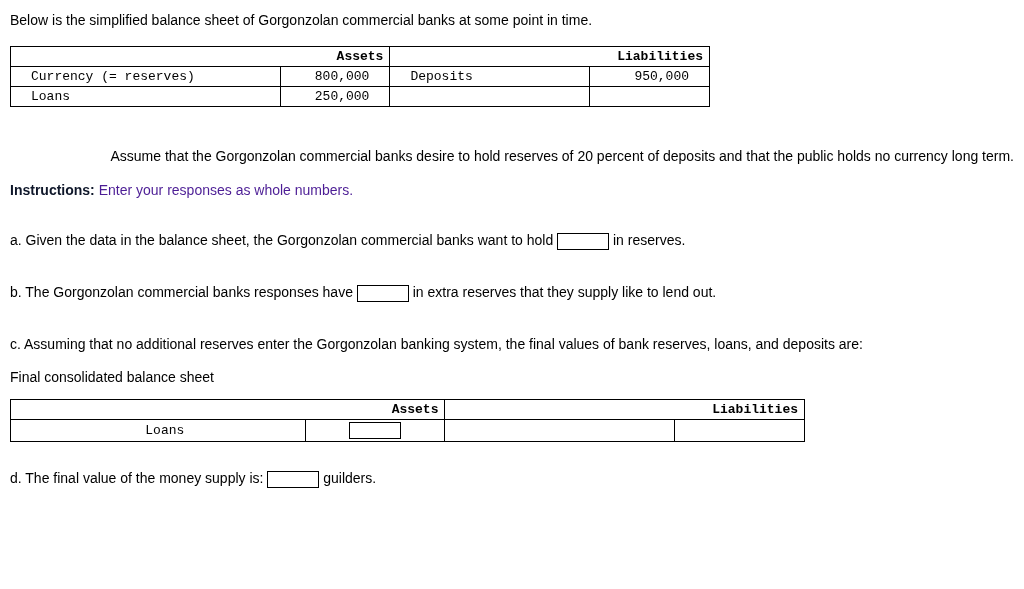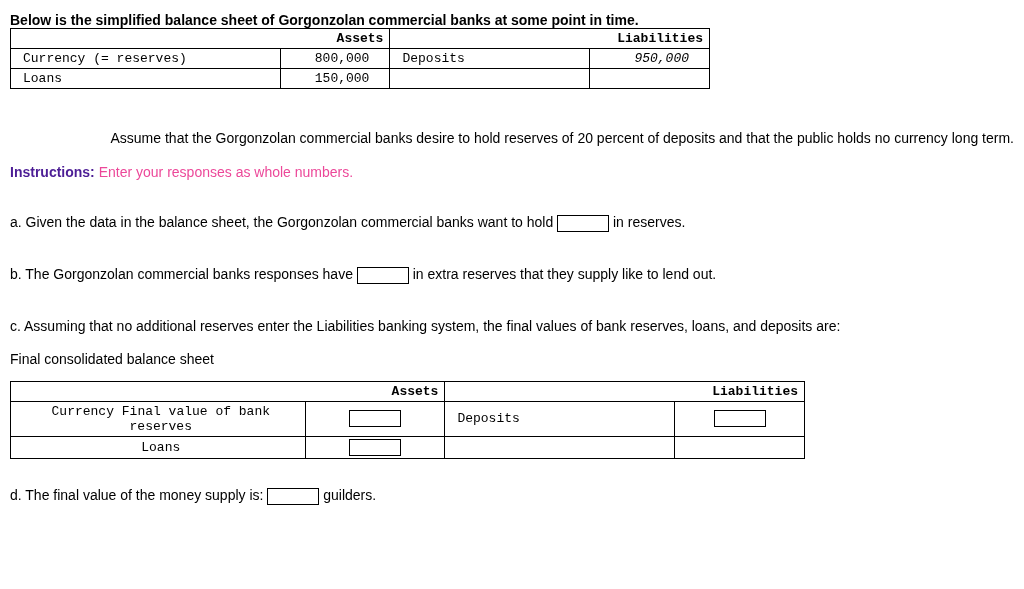--- a/index.html
+++ b/index.html
@@ -9,70 +9,70 @@
     }
     body {
       font-family: Arial, sans-serif;
       font-size: 14px;
       color: #000;
       background: #fff;
       padding: 12px 10px;
       width: 1024px;
     }
     .intro-text {
-      font-weight: bold;
+      margin-bottom: 18px;
     }
     table.balance-sheet {
       border-collapse: collapse;
       width: 700px;
       margin-bottom: 40px;
     }
     table.balance-sheet td, table.balance-sheet th {
       border: 1px solid #000;
       padding: 2px 6px;
       font-family: "Courier New", monospace;
       font-size: 13px;
       height: 20px;
     }
     table.balance-sheet th {
       font-weight: bold;
       text-align: right;
     }
     table.balance-sheet td.label {
       text-align: left;
-      padding-left: 12px;
+      padding-left: 20px;
     }
     table.balance-sheet td.value {
       text-align: right;
       padding-right: 20px;
     }
     .col-asset-label { width: 270px; }
     .col-asset-value { width: 110px; }
     .col-liab-label { width: 200px; }
-    .col-liab-value { width: 120px; font-style: italic; }
+    .col-liab-value { width: 120px; }
 
     .col2-asset-label { width: 295px; }
     .col2-asset-value { width: 140px; }
     .col2-liab-label { width: 230px; }
     .col2-liab-value { width: 130px; }
 
     .assume-text {
       margin-bottom: 16px;
       line-height: 1.35;
       text-align: right;
     }
     .instructions {
       margin-bottom: 16px;
     }
     .instructions-label {
-      color: #4c1d95;
+      color: #0f172a;
       font-weight: bold;
     }
     .instructions-text {
-      color: #ec4899;
+      color: #4c1d95;
     }
     .question-line {
       margin-bottom: 14px;
       line-height: 1.45;
       margin-top: 32px;
     }
     .no-bottom {
       margin-bottom: 4px;
     }
     .final-title {
@@ -115,60 +115,50 @@
     <th class="col-liab-label" colspan="2">Liabilities</th>
   </tr>
   <tr>
     <td class="label col-asset-label">Currency (= reserves)</td>
     <td class="value col-asset-value">800,000</td>
     <td class="label col-liab-label">Deposits</td>
     <td class="value col-liab-value">950,000</td>
   </tr>
   <tr>
     <td class="label col-asset-label">Loans</td>
-    <td class="value col-asset-value">150,000</td>
+    <td class="value col-asset-value">250,000</td>
     <td class="label col-liab-label"></td>
     <td class="value col-liab-value"></td>
   </tr>
 </tbody>
   </table>
 
 <div class="assume-text">Assume that the Gorgonzolan commercial banks desire to hold reserves of 20 percent of deposits and that the public holds no currency long term.</div>
 
 <div class="instructions">
   <span class="instructions-label">Instructions:</span><span class="instructions-text"> Enter your responses as whole numbers.</span>
 </div>
 
 <div class="question-line">
   <span>a. Given the data in the balance sheet, the Gorgonzolan commercial banks want to hold </span><input type="text" class="inline-input" style=""><span> in reserves.</span>
 </div>
 
 <div class="question-line">
   <span>b. The Gorgonzolan commercial banks responses have </span><input type="text" class="inline-input" style=""><span> in extra reserves that they supply like to lend out.</span>
 </div>
 
-<div class="question-line no-bottom">c. Assuming that no additional reserves enter the Liabilities banking system, the final values of bank reserves, loans, and deposits are:</div>
+<div class="question-line no-bottom">c. Assuming that no additional reserves enter the Gorgonzolan banking system, the final values of bank reserves, loans, and deposits are:</div>
 
 <div class="final-title">Final consolidated balance sheet</div>
 
 <table class="balance-sheet" style="width:795px;margin-bottom:8px;">
   <tbody>
       <tr>
     <th class="col2-asset-label" colspan="2">Assets</th>
     <th class="col2-liab-label" colspan="2">Liabilities</th>
-  </tr>
-  <tr>
-    <td class="label col2-asset-label" style="text-align:center;">Currency Final value of bank reserves</td>
-    <td class="input-cell col2-asset-value">
-      <input type="text" class="cell-input" style="">
-    </td>
-    <td class="label col2-liab-label">Deposits</td>
-    <td class="input-cell col2-liab-value">
-      <input type="text" class="cell-input" style="">
-    </td>
   </tr>
   <tr>
     <td class="label col2-asset-label" style="text-align:center;">Loans</td>
     <td class="input-cell col2-asset-value">
       <input type="text" class="cell-input" style="">
     </td>
     <td class="label col2-liab-label"></td>
     <td class="input-cell col2-liab-value"></td>
   </tr>
 </tbody>

